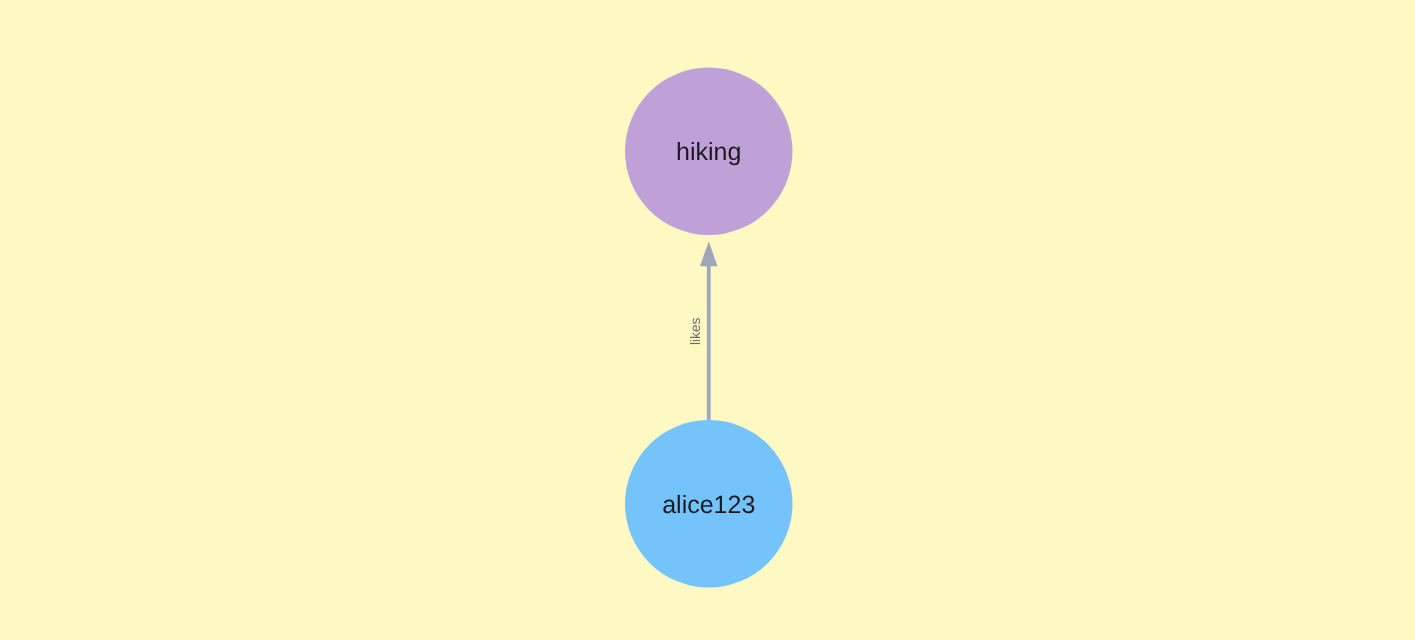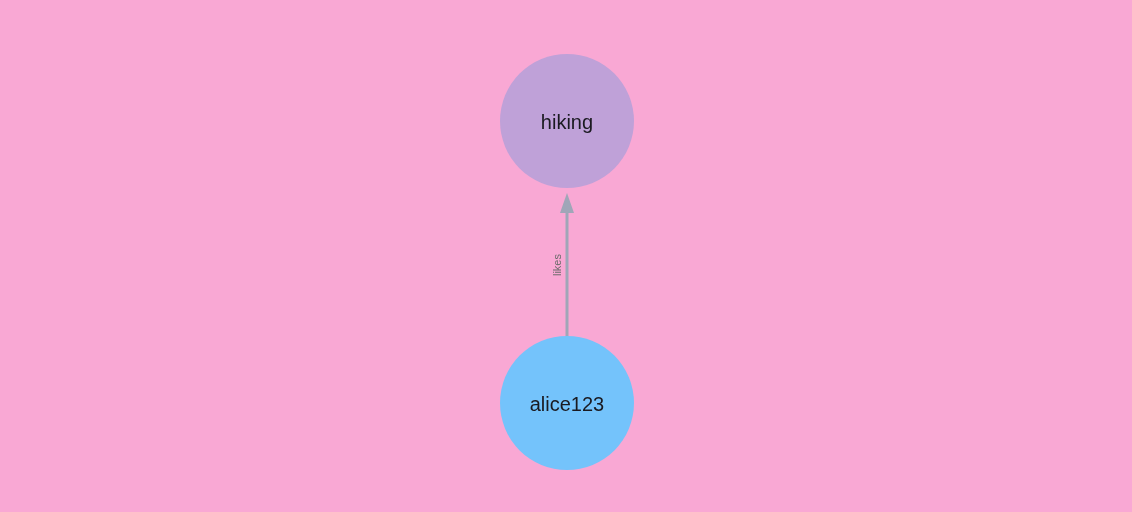--- a/index.html
+++ b/index.html
@@ -10,21 +10,21 @@
     width: 1132px;
     height: 512px;
     background: #f4f5f4;
     font-family: "Liberation Sans", sans-serif;
     overflow: hidden;
   }
   #graph-canvas {
     position: relative;
     width: 1132px;
     height: 512px;
-    background: #f9a8d4;
+    background: #fef9c3;
   }
   .graph-svg {
     position: absolute;
     top: 0;
     left: 0;
     width: 1132px;
     height: 512px;
     display: block;
   }
   .node-label {

